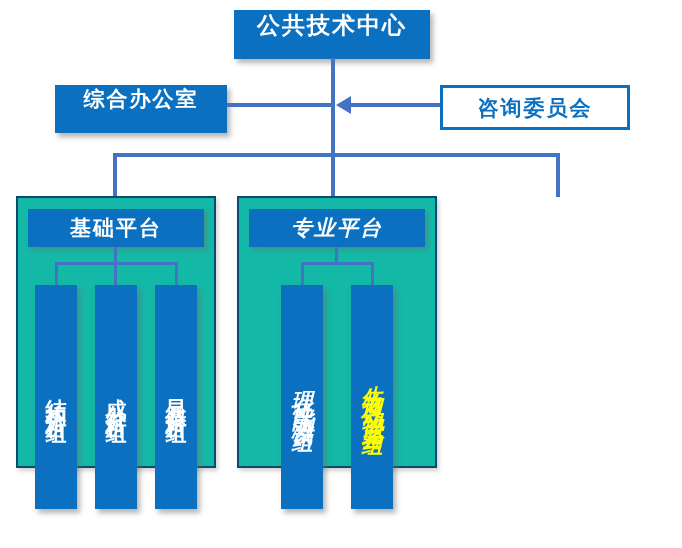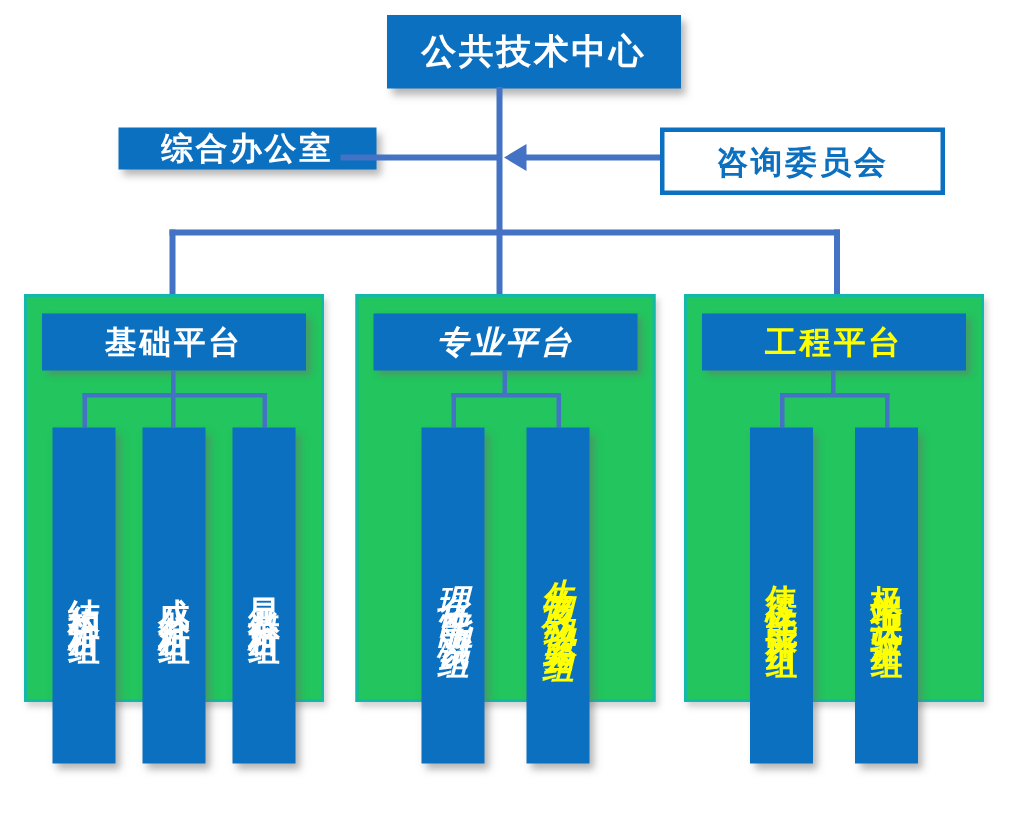--- a/index.html
+++ b/index.html
@@ -11,28 +11,27 @@
     font-family: "DejaVu Sans", "Liberation Sans", sans-serif;
     overflow: hidden;
   }
   
   .bluebox {
     position: absolute;
     background: #0b70c0;
     color: #ffffff;
     font-weight: bold;
     display: flex;
-    align-items: center;
+    align-items: flex-start;
     justify-content: center;
     box-shadow: 3px 4px 5px rgba(110,110,110,0.5);
     box-sizing: border-box;
-    margin-left: 24px;
   }
   .node-root   { left: 234px; top: 10px;  width: 196px; height: 49px; font-size: 23px; letter-spacing: 2px; }
-  .node-office { left: 55px;  top: 85px;  width: 172px; height: 28px; font-size: 21px; letter-spacing: 2px; }
+  .node-office { left: 55px;  top: 85px;  width: 172px; height: 48px; font-size: 21px; letter-spacing: 2px; }
   .node-advisory {
     position: absolute;
     left: 440px; top: 85px; width: 190px; height: 45px;
     background: #ffffff;
     border: 3px solid #0b70c0;
     color: #0b70c0;
     font-weight: bold;
     font-size: 21px;
     letter-spacing: 2px;
     display: flex;
@@ -56,22 +55,22 @@
     border-top: 9px solid transparent;
     border-bottom: 9px solid transparent;
     border-right: 15px solid #4472c4;
   }
   
   .container {
     position: absolute;
     top: 196px;
     width: 200px;
     height: 272px;
-    background: #22c55e;
-    border: 2px solid #14b8a6;
+    background: #14b8a6;
+    border: 2px solid #0c4a6e;
     box-sizing: border-box;
     box-shadow: 2px 3px 4px rgba(130,130,130,0.35);
   }
   .g1 { left: 16px; }
   .g2 { left: 237px; font-style: italic; }
   .g3 { left: 456px; }
   .g-header {
     position: absolute;
     left: 10px; top: 11px;
     width: 176px; height: 38px;
@@ -172,29 +171,14 @@
     <div class="vline g-drop d1"></div>
     <div class="vline g-drop d2"></div>
     <div class="vbox n7 b1">
       <span>理化性能测试组</span>
     </div>
     <div class="vbox n7 b2">
       <span class="yellow">生物及动物实验组</span>
     </div>
   </div>
 
-  <div class="container g3">
-    <div class="g-header">
-      <span class="yellow">工程平台</span>
-    </div>
-    <div class="vline g-stub"></div>
-    <div class="hline g-bracket"></div>
-    <div class="vline g-drop d1"></div>
-    <div class="vline g-drop d2"></div>
-    <div class="vbox n7 b1">
-      <span class="yellow">使役性能评价组</span>
-    </div>
-    <div class="vbox n7 b2">
-      <span class="yellow">极端工况验证组</span>
-    </div>
-  </div>
 
 </div>
 
 </body></html>

